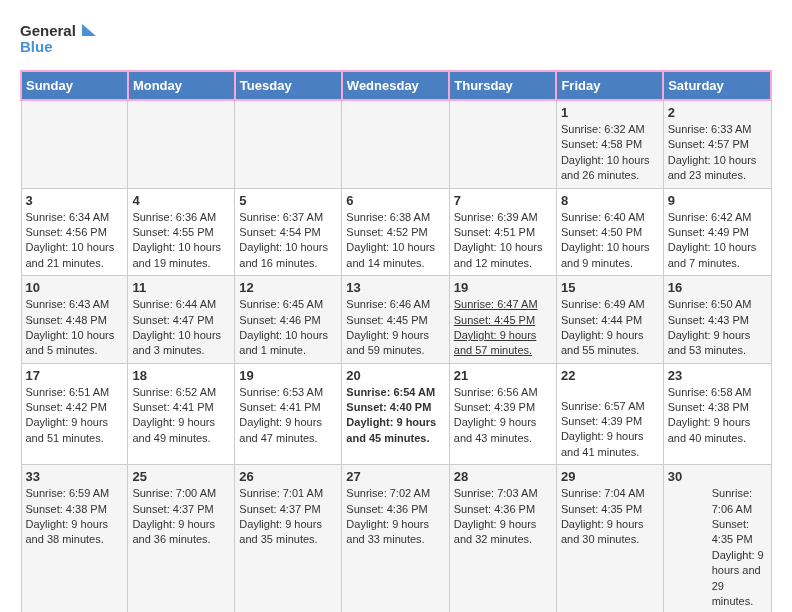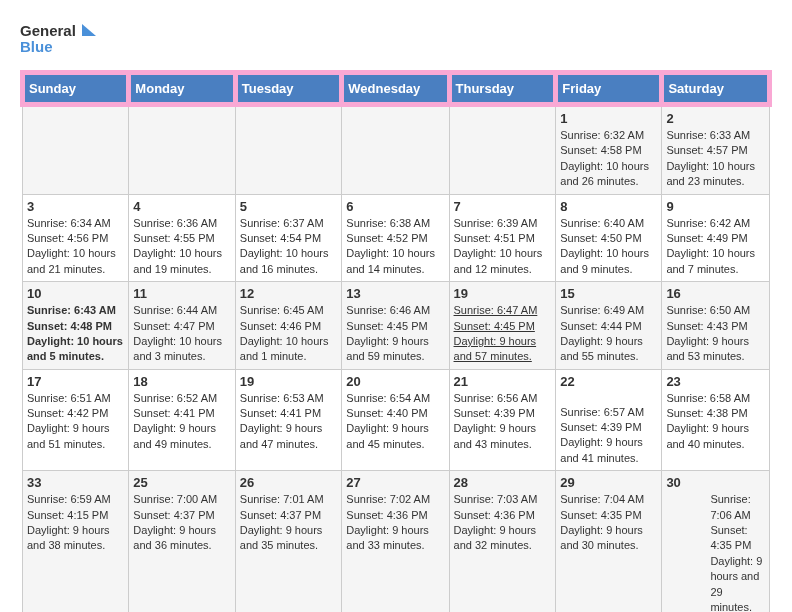--- a/index.html
+++ b/index.html
@@ -38,21 +38,21 @@
       border-collapse: collapse;
       font-size: 11px;
     }
     thead tr th {
       background-color: #4a7fc1;
       color: #fff;
       padding: 6px 4px;
       text-align: left;
       font-size: 13px;
       font-weight: bold;
-      border: 5px solid #f9a8d4;
+      border: 2px solid #f9a8d4;
     }
     tbody tr td {
       border: 1px solid #ccc;
       vertical-align: top;
       padding: 4px;
       height: 80px;
       width: 108px;
     }
     tbody tr:nth-child(odd) td {
       background-color: #f5f5f5;
@@ -165,21 +165,21 @@
         <td>
           <span class="day-num">9</span>
           <div class="day-info" style="white-space: pre-line;">Sunrise: 6:42 AM
 Sunset: 4:49 PM
 Daylight: 10 hours and 7 minutes.</div>
         </td>
       </tr>
       <tr>
         <td>
           <span class="day-num">10</span>
-          <div class="day-info" style="white-space: pre-line; font-weight: bold;">Sunrise: 6:43 AM
+          <div class="day-info" style="white-space: pre-line;">Sunrise: 6:43 AM
 Sunset: 4:48 PM
 Daylight: 10 hours and 5 minutes.</div>
         </td>
         <td>
           <span class="day-num">11</span>
           <div class="day-info" style="white-space: pre-line;">Sunrise: 6:44 AM
 Sunset: 4:47 PM
 Daylight: 10 hours and 3 minutes.</div>
         </td>
         <td>
@@ -227,21 +227,21 @@
 Daylight: 9 hours and 49 minutes.</div>
         </td>
         <td>
           <span class="day-num">19</span>
           <div class="day-info" style="white-space: pre-line;">Sunrise: 6:53 AM
 Sunset: 4:41 PM
 Daylight: 9 hours and 47 minutes.</div>
         </td>
         <td>
           <span class="day-num">20</span>
-          <div class="day-info" style="white-space: pre-line;">Sunrise: 6:54 AM
+          <div class="day-info" style="white-space: pre-line; font-weight: bold;">Sunrise: 6:54 AM
 Sunset: 4:40 PM
 Daylight: 9 hours and 45 minutes.</div>
         </td>
         <td>
           <span class="day-num">21</span>
           <div class="day-info" style="white-space: pre-line;">Sunrise: 6:56 AM
 Sunset: 4:39 PM
 Daylight: 9 hours and 43 minutes.</div>
         </td>
         <td>
@@ -254,21 +254,21 @@
           <span class="day-num">23</span>
           <div class="day-info" style="white-space: pre-line;">Sunrise: 6:58 AM
 Sunset: 4:38 PM
 Daylight: 9 hours and 40 minutes.</div>
         </td>
       </tr>
       <tr>
         <td>
           <span class="day-num">33</span>
           <div class="day-info" style="white-space: pre-line;">Sunrise: 6:59 AM
-Sunset: 4:15 PM
+Sunset: 4:38 PM
 Daylight: 9 hours and 38 minutes.</div>
         </td>
         <td>
           <span class="day-num">25</span>
           <div class="day-info" style="white-space: pre-line;">Sunrise: 7:00 AM
 Sunset: 4:37 PM
 Daylight: 9 hours and 36 minutes.</div>
         </td>
         <td>
           <span class="day-num">26</span>

